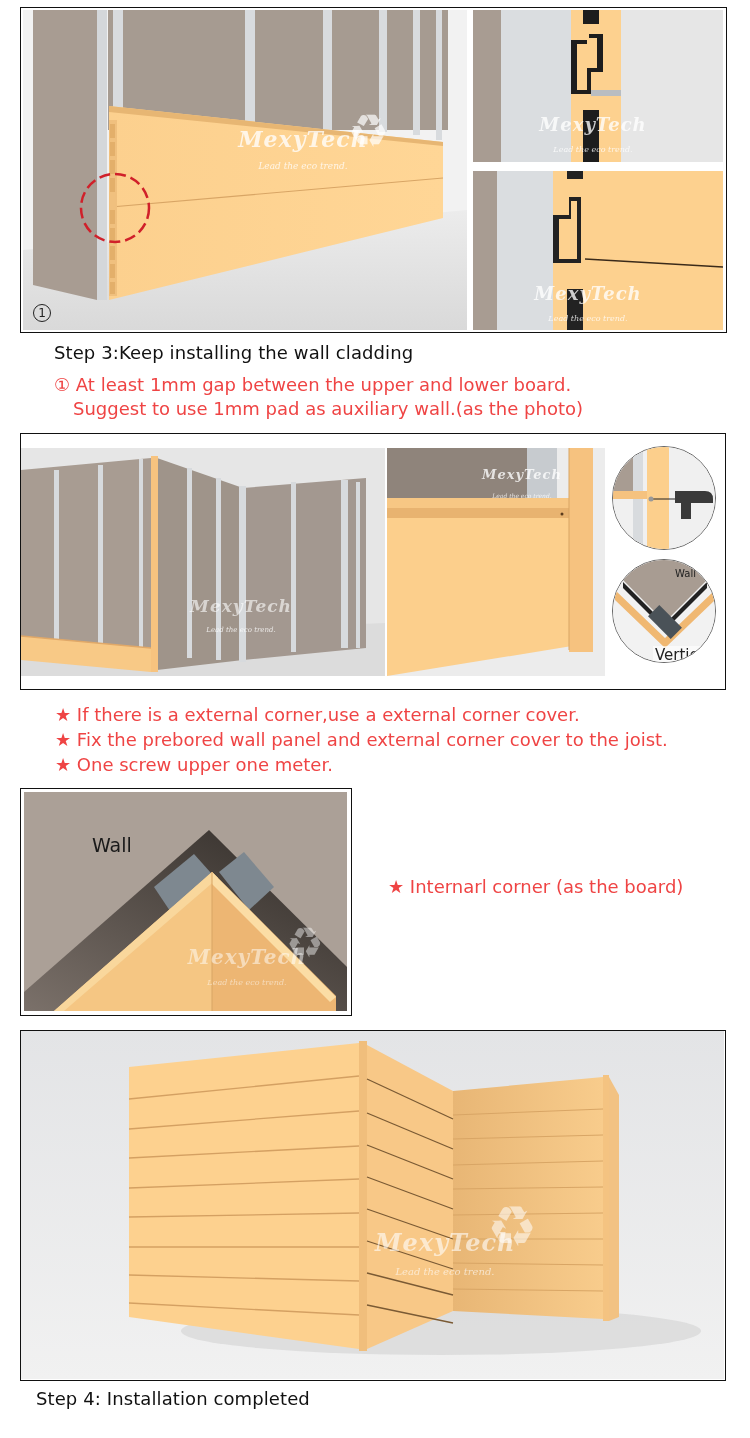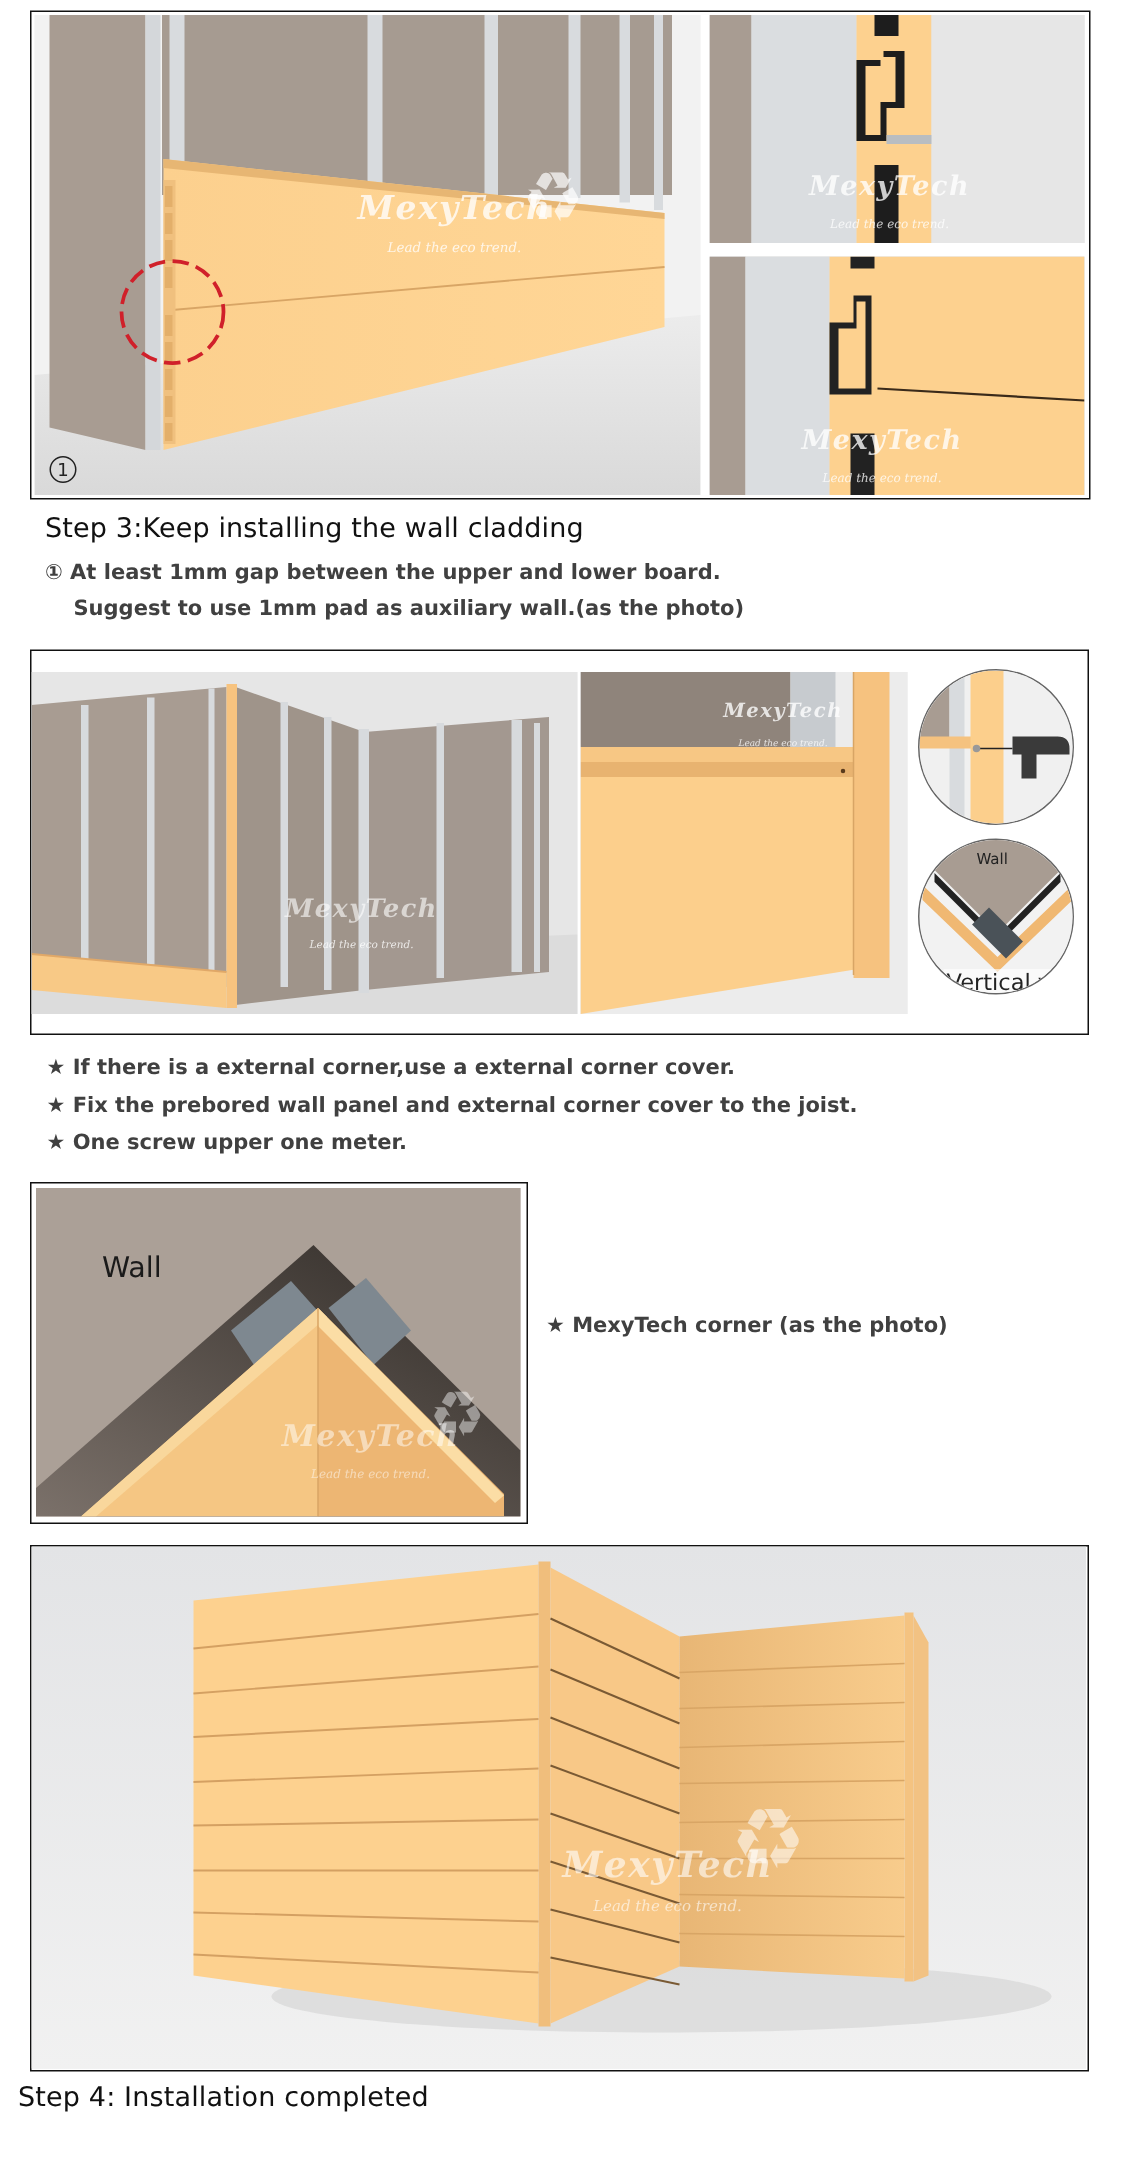--- a/index.html
+++ b/index.html
@@ -1,22 +1,22 @@
 <!DOCTYPE html>
 <html><head>
 <meta charset="utf-8">
 <style>
   * { box-sizing: border-box; margin: 0; padding: 0; }
   html, body { width: 750px; height: 1438px; background: #ffffff; overflow: hidden; }
   body { position: relative; font-family: "DejaVu Sans", "Liberation Sans", sans-serif; color: #1a1a1a; }
   .frame { position: absolute; border: 1.5px solid #111; background: #fff; overflow: hidden; }
   .abs { position: absolute; }
-  .txt { position: absolute; white-space: nowrap; }
+  .txt { position: absolute; white-space: nowrap; margin-left: 24px; }
   .heading { font-size: 18px; color: #111; letter-spacing: 0.1px; }
-  .body-text { font-size: 14px; color: #404040; font-weight: bold; }
+  .body-text { font-size: 18px; color: #ef4444; }
   .watermark { position: absolute; color: rgba(255,255,255,0.78); font-family: "DejaVu Serif", "Liberation Serif", serif; font-style: italic; font-weight: bold; text-align: center; line-height: 1; }
   .watermark .wm-brand { display: block; font-size: 22px; letter-spacing: 1px; }
   .watermark .wm-tag { display: block; font-size: 9px; font-weight: normal; margin-top: 12px; }
   .recycle { position: absolute; color: rgba(255,255,255,0.7); font-size: 46px; line-height: 1; font-family: "DejaVu Sans", sans-serif; }
   .circle-num { position: absolute; width: 18px; height: 18px; border: 1.2px solid #222; border-radius: 50%; font-size: 12px; text-align: center; line-height: 16px; color: #222; background: transparent; }
 </style>
 </head>
 <body>
 
 <div class="frame" style="left:20px; top:7px; width:707px; height:326px;">
@@ -228,21 +228,21 @@
     </svg>
     <div class="txt" style="left:44px; top:42px; font-size:19px; color:#1a1a1a;">Wall</div>
     <div class="watermark" style="left:158px; top:155px; width:130px;">
       <span class="wm-brand" style="font-size:20px; color:rgba(255,255,255,0.5);">MexyTech</span>
       <span class="wm-tag" style="font-size:8px; color:rgba(255,255,255,0.5);">Lead the eco trend.</span>
     </div>
     <div class="recycle" style="left:262px; top:130px; color:rgba(255,255,255,0.45); font-size:42px;">♻</div>
   </div>
 </div>
 
-<div class="txt body-text" style="left:364px; top:876px;">★ MexyTech corner (as the photo)</div>
+<div class="txt body-text" style="left:364px; top:876px;">★ Internarl corner (as the board)</div>
 
 <div class="frame" style="left:20px; top:1030px; width:706px; height:351px;">
   <div class="abs" style="left:0; top:0; width:703px; height:348px; background:#e6e7e8;">
     <svg width="703" height="348" viewBox="0 0 703 348">
       <defs>
         <linearGradient id="bg4" x1="0" y1="0" x2="0" y2="1">
           <stop offset="0" stop-color="#e3e4e6"></stop>
           <stop offset="1" stop-color="#f1f1f1"></stop>
         </linearGradient>
         <linearGradient id="innerG" x1="0" y1="0" x2="1" y2="0">

